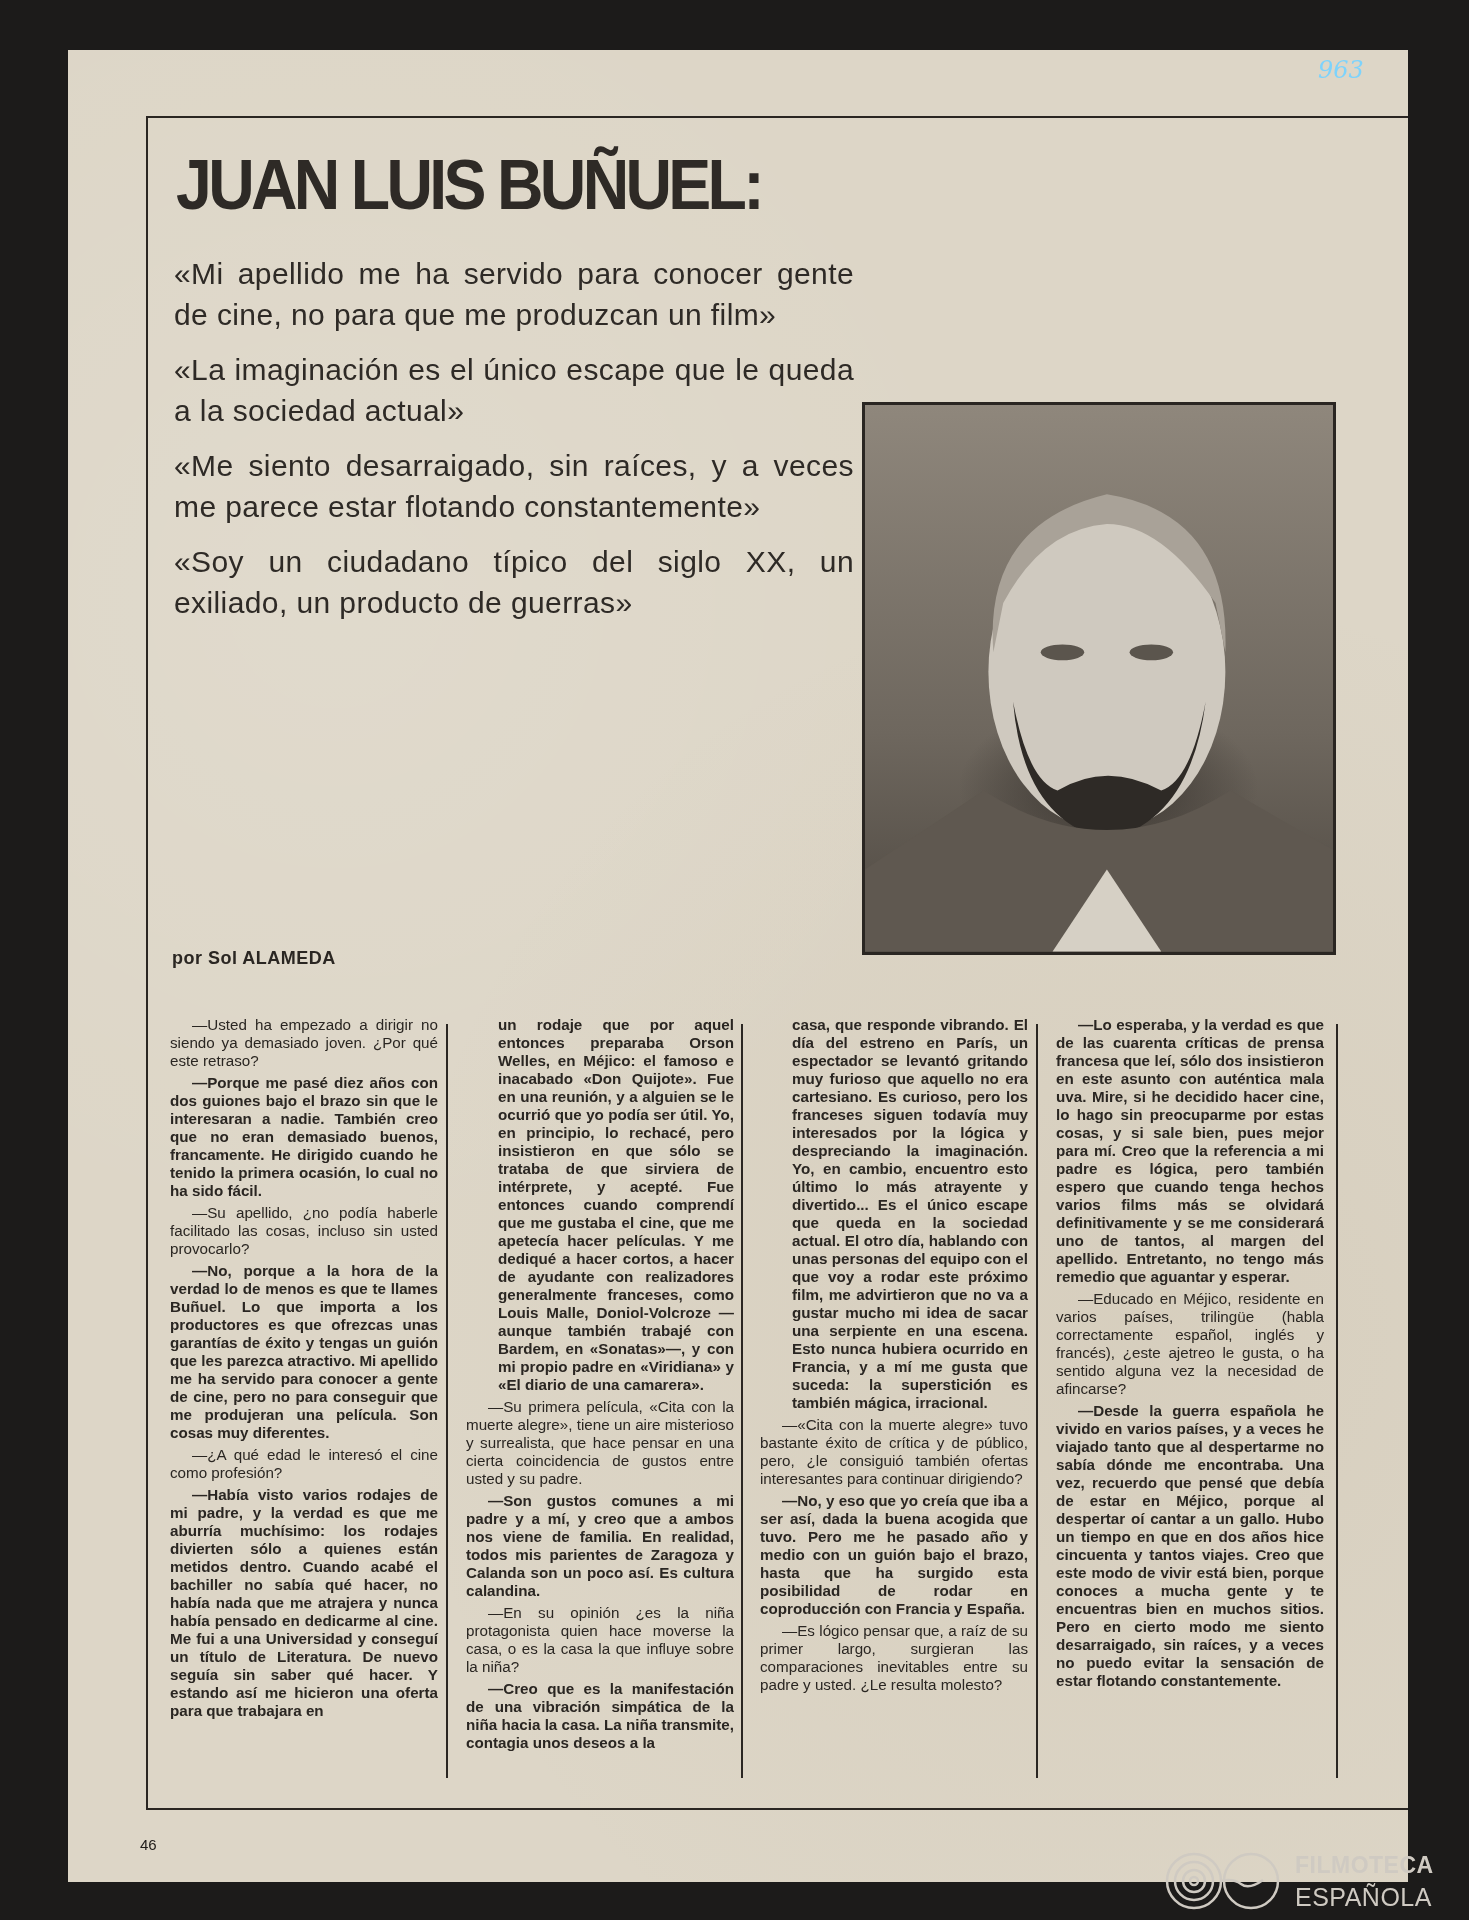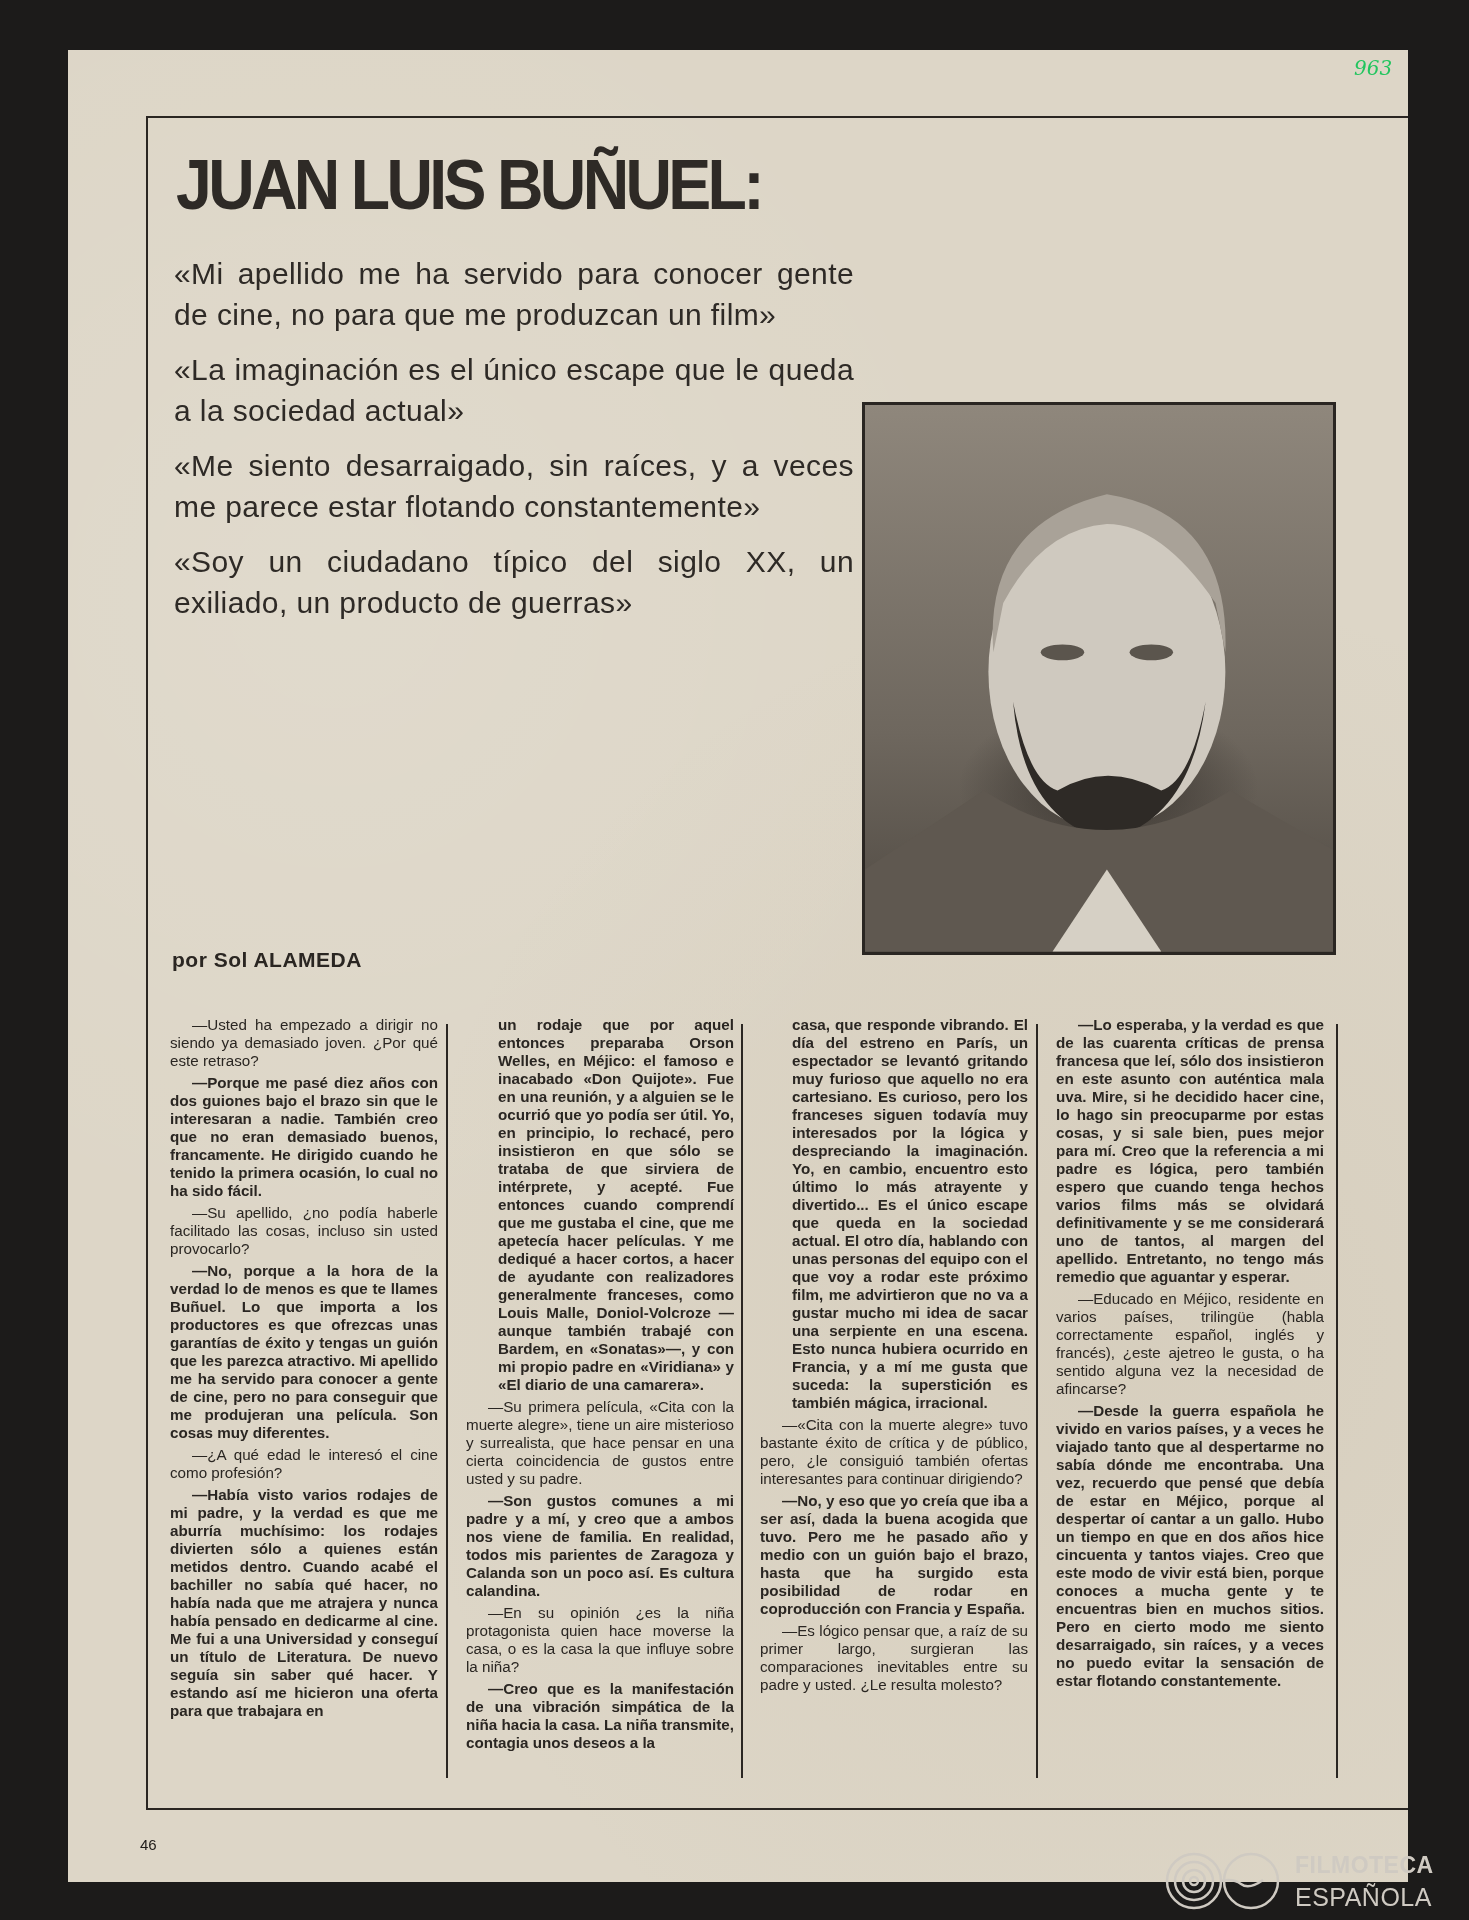--- a/index.html
+++ b/index.html
@@ -12,42 +12,42 @@
   .paper {
     position: absolute; left: 68px; top: 50px; width: 1340px; height: 1832px;
     background: #ddd6c7;
     background-image:
       radial-gradient(circle at 20% 30%, rgba(255,255,255,0.10), transparent 40%),
       radial-gradient(circle at 80% 70%, rgba(160,140,110,0.10), transparent 45%);
   }
   .frame-top { position: absolute; left: 146px; top: 116px; width: 1262px; height: 2px; background: #2a2622; }
   .frame-left { position: absolute; left: 146px; top: 116px; width: 2px; height: 1694px; background: #2a2622; }
   .frame-bottom { position: absolute; left: 146px; top: 1808px; width: 1262px; height: 2px; background: #2a2622; }
-  .handwritten { position: absolute; left: 1318px; top: 56px; font-family: "DejaVu Serif", serif; font-size: 20px; color: #22c55e; font-style: italic; margin-left: 36px; }
+  .handwritten { position: absolute; left: 1318px; top: 56px; font-family: "DejaVu Serif", serif; font-size: 24px; color: #7dd3fc; font-style: italic; }
   .headline {
     position: absolute; left: 176px; top: 150px; margin: 0;
     font-family: "Liberation Sans", sans-serif; font-weight: 700;
     font-size: 70px; letter-spacing: -4px; transform: scaleX(0.92); transform-origin: left;
     color: #2e2a26; line-height: 1;
   }
   .quotes { position: absolute; left: 174px; top: 245px; width: 680px; }
   .quote {
     font-family: "Liberation Sans", sans-serif; font-size: 30px; line-height: 41px;
     color: #2e2a26; margin: 8px 0 14px 0; text-align: justify; letter-spacing: 0.4px;
   }
   .photo {
     position: absolute; left: 862px; top: 402px; width: 474px; height: 553px;
     border: 3px solid #2a2622; box-sizing: border-box;
     background: radial-gradient(ellipse 30% 38% at 52% 45%, #d5d0c6 0%, #bfb8ad 55%, transparent 70%),
                 radial-gradient(ellipse 40% 20% at 52% 70%, #3a3530 0%, transparent 80%),
                 linear-gradient(180deg, #8f877c 0%, #6e675e 60%, #4e4841 100%);
     overflow: hidden;
   }
   .photo svg { width: 100%; height: 100%; display: block; }
-  .byline { position: absolute; left: 172px; top: 948px; font-weight: 700; font-size: 21px; color: #2a2622; letter-spacing: 0.5px; }
+  .byline { position: absolute; left: 172px; top: 948px; font-weight: 700; font-size: 18px; color: #2a2622; letter-spacing: 0.5px; }
   .columns { position: absolute; left: 170px; top: 1016px; width: 1180px; height: 760px; }
   .col {
     position: absolute; top: 0; width: 268px; font-size: 15.2px; line-height: 18px;
     text-align: justify; color: #2a2622; hyphens: manual;
   }
   .col p { margin: 0 0 4px 0; text-indent: 22px; }
   .col p.a { font-weight: 700; }
   .col p.cont { text-indent: 0; margin-left: 32px; }
   .rule { position: absolute; top: 1024px; width: 2px; height: 754px; background: #2a2622; }
   .page-num { position: absolute; left: 140px; top: 1804px; font-size: 15px; color: #1f1c19; margin-top: 32px; }

